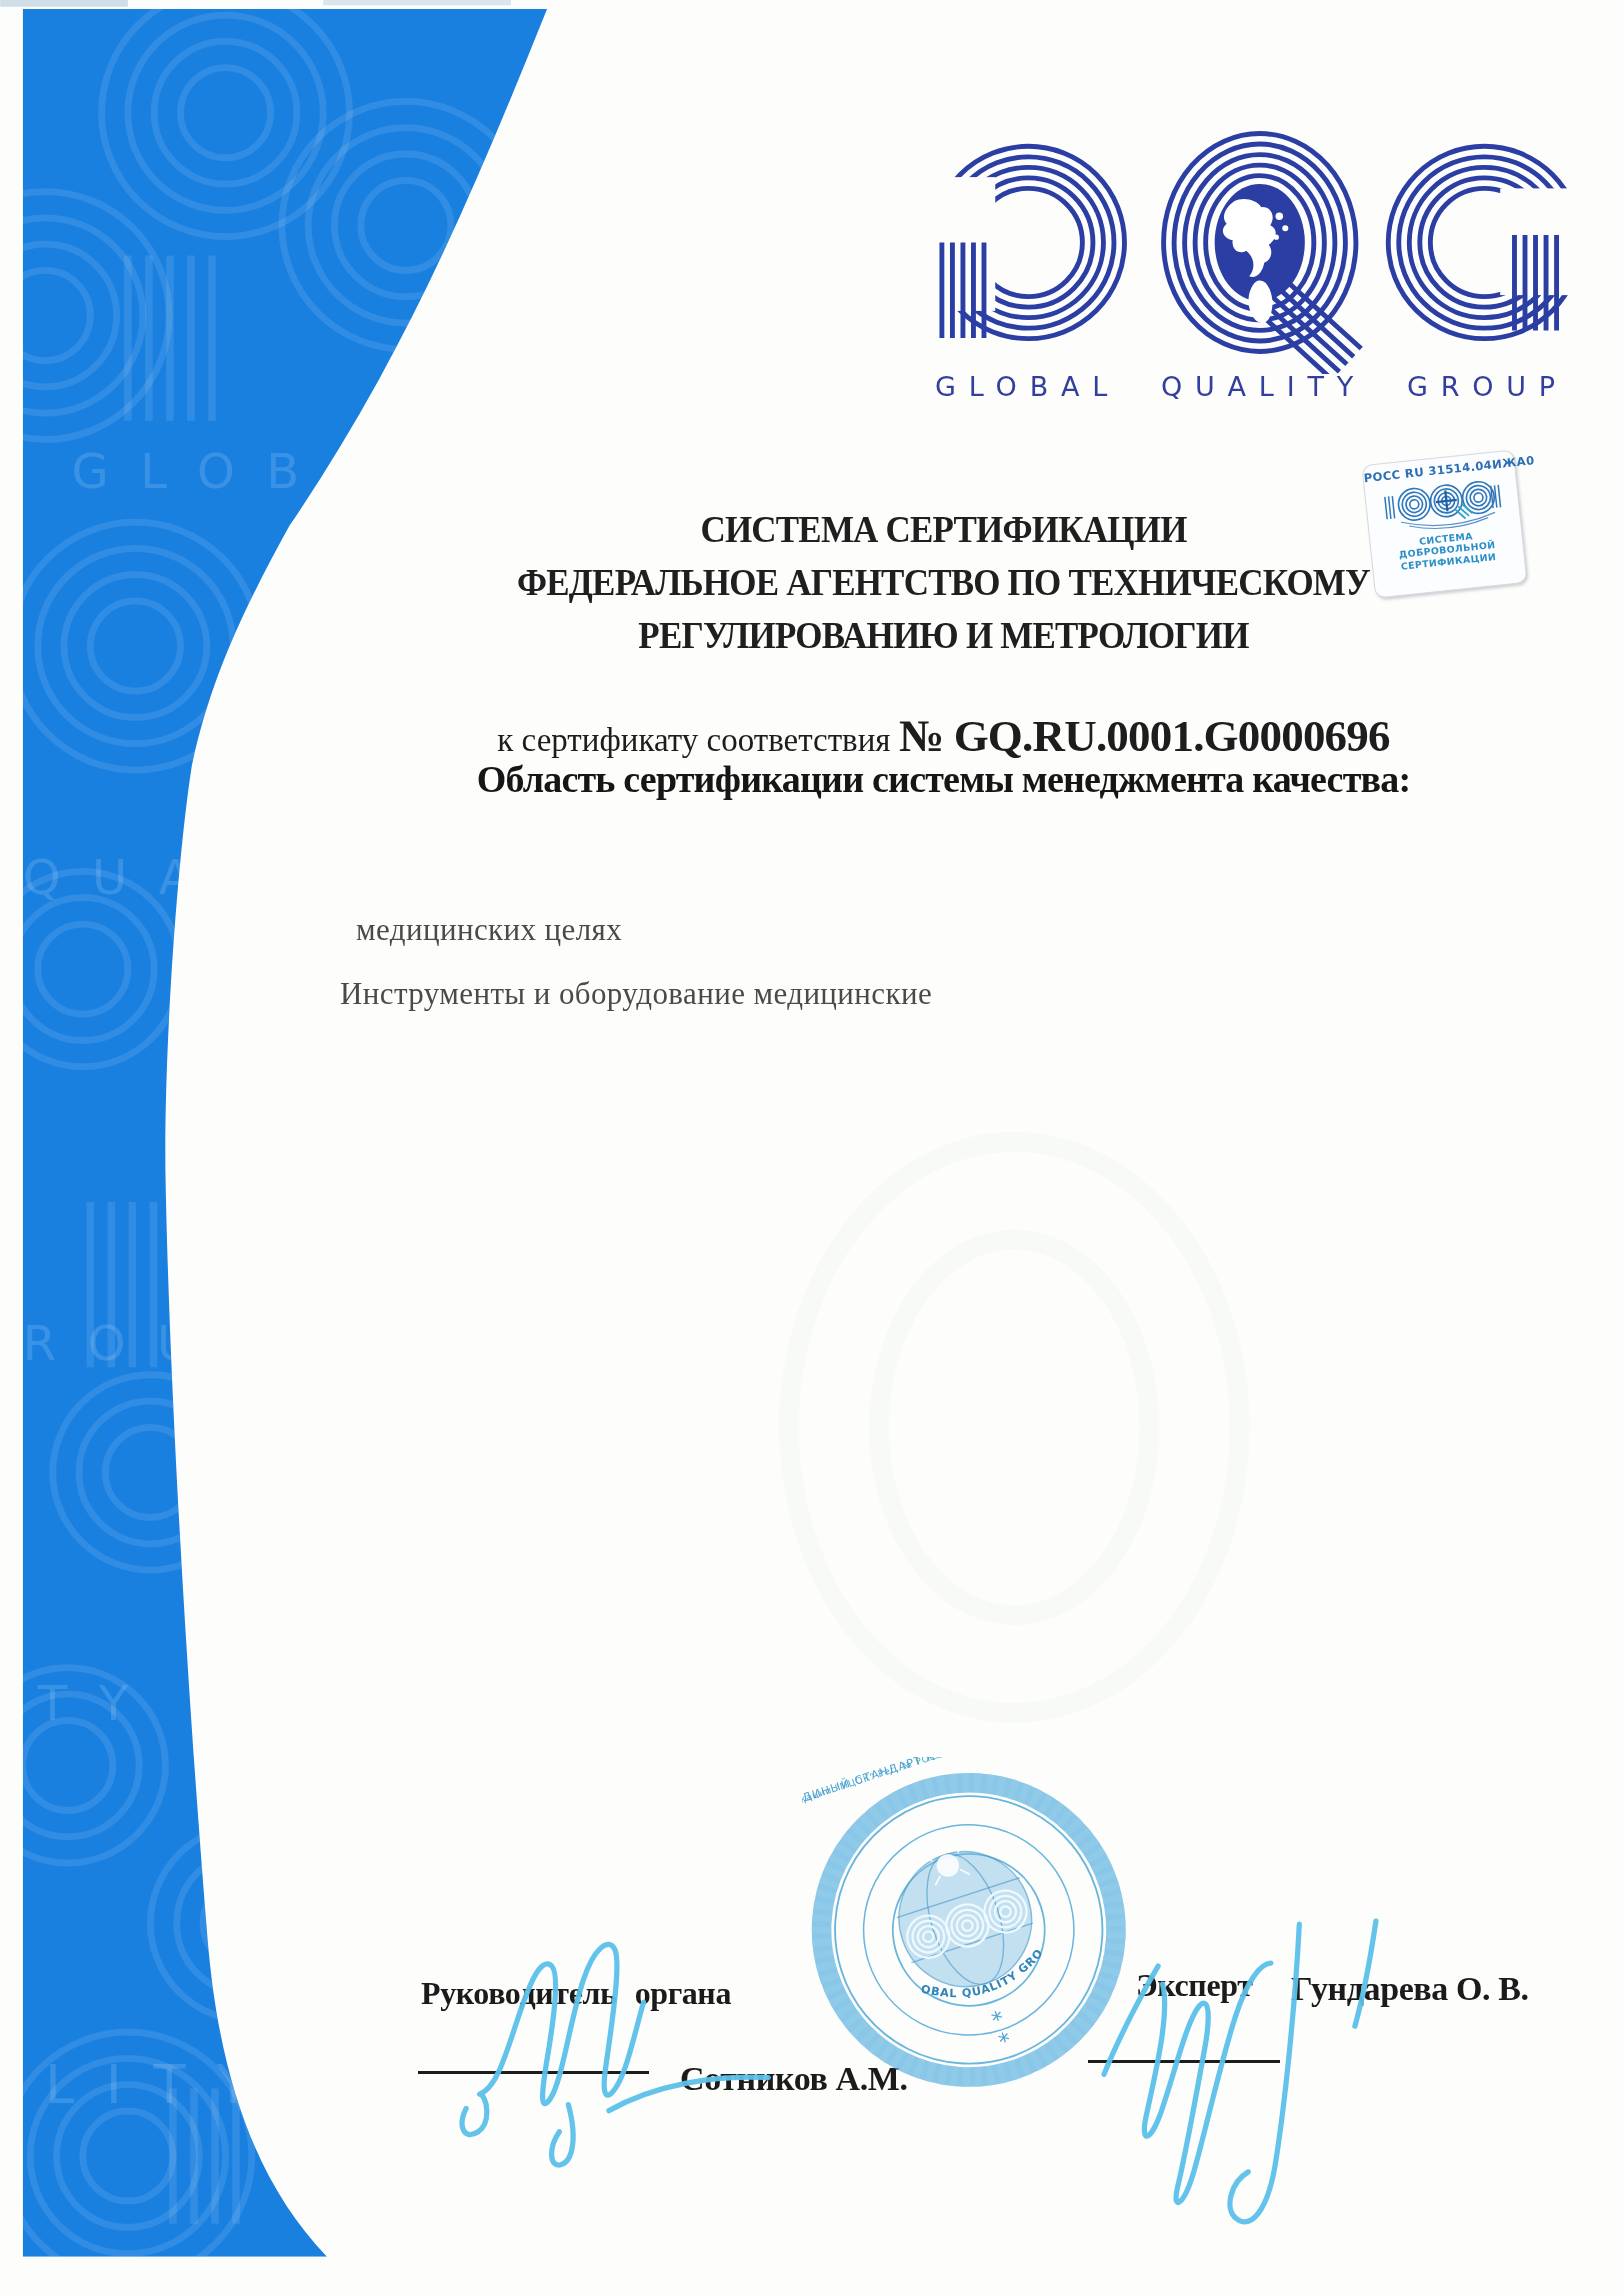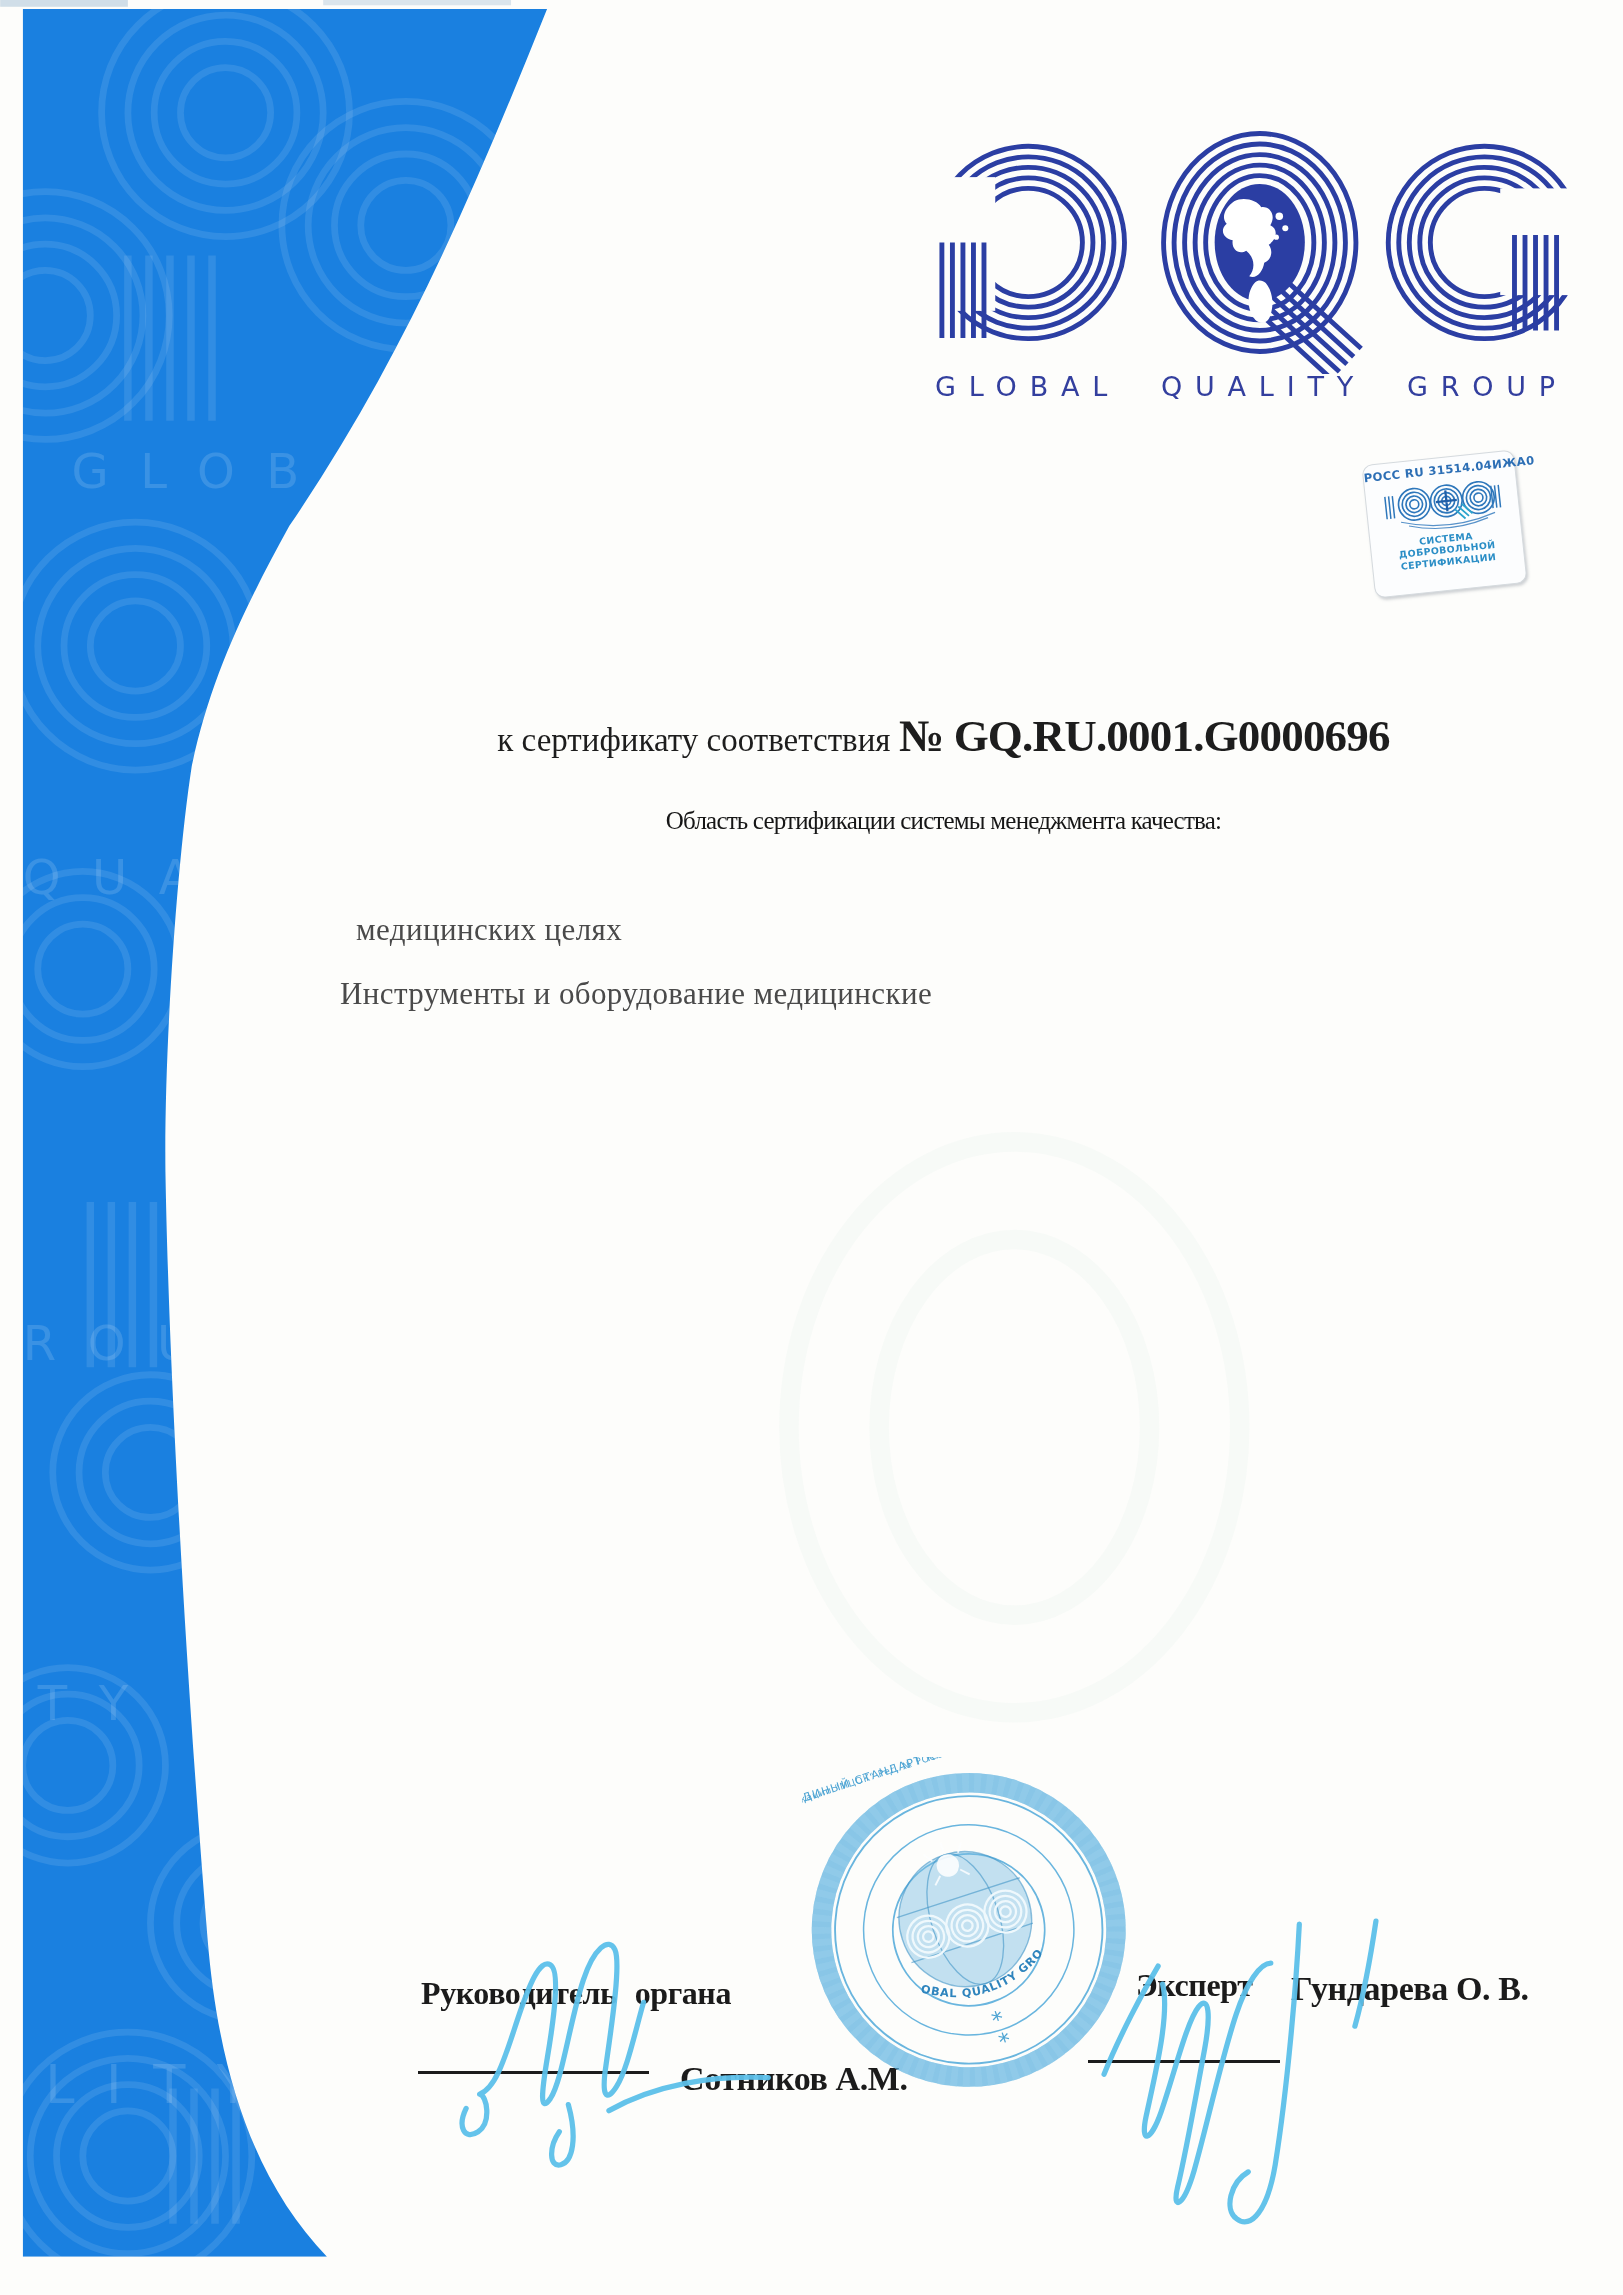--- a/index.html
+++ b/index.html
@@ -8,21 +8,21 @@
     background:#fdfdfb;overflow:hidden;
     font-family:"Liberation Serif",serif;color:#222;
   }
   .abs{position:absolute;}
   
   .center-block{left:286px;width:1315px;text-align:center;}
   .h-line{font-weight:bold;color:#1f1f1f;font-size:35px;letter-spacing:-0.8px;line-height:1;transform:scaleY(1.08);}
   .apx-title{font-weight:bold;color:#141414;font-size:38px;letter-spacing:-0.8px;line-height:1;}
   .cert-line{font-size:33px;color:#1d1d1d;line-height:1;}
   .cert-line b{font-size:45px;letter-spacing:-0.8px;}
-  .scope-head{font-weight:normal;color:#161616;font-size:25px;letter-spacing:-0.8px;line-height:1;margin-top:48px;}
+  .scope-head{font-weight:bold;color:#161616;font-size:38px;letter-spacing:-0.8px;line-height:1;}
   .body-text{font-size:31px;color:#4a4a4a;letter-spacing:0.4px;line-height:1;white-space:nowrap;}
   
   .logo-caption{
     font-family:"DejaVu Sans",sans-serif;font-size:27px;color:#333f9e;
     letter-spacing:12.8px;word-spacing:19.5px;white-space:nowrap;
   }
   
   .sticker{
     left:1368px;top:457px;width:153px;height:134px;
     background:#fcfdfe;border:1.5px solid #d5dade;border-radius:10.5px;
@@ -224,20 +224,25 @@
         <path d="M79 32 H107 M93 18 V46"></path>
       </g>
       <g stroke="#2ba4cd" stroke-width="2.4">
         <path d="M103 44 L116 58 M108 41 L121 55 M113 38 L126 52"></path>
       </g>
     </svg>
     <div class="cap">СИСТЕМА ДОБРОВОЛЬНОЙ</div>
     <div class="cap">СЕРТИФИКАЦИИ</div>
   </div>
 
+  <div class="abs center-block" style="top:512px;">
+    <div class="h-line">СИСТЕМА СЕРТИФИКАЦИИ</div>
+    <div class="h-line" style="margin-top:18px;">ФЕДЕРАЛЬНОЕ АГЕНТСТВО ПО ТЕХНИЧЕСКОМУ</div>
+    <div class="h-line" style="margin-top:18px;">РЕГУЛИРОВАНИЮ И МЕТРОЛОГИИ</div>
+  </div>
 
 
   <div class="abs center-block cert-line" style="top:714px;">
     <span>к сертификату соответствия </span><b>№ GQ.RU.0001.G0000696</b>
   </div>
 
   <div class="abs center-block scope-head" style="top:760px;">Область сертификации системы менеджмента качества:</div>
 
   <div class="abs body-text" style="left:356px;top:914px;">медицинских целях</div>
   <div class="abs body-text" style="left:340px;top:978px;">Инструменты и оборудование медицинские</div>

